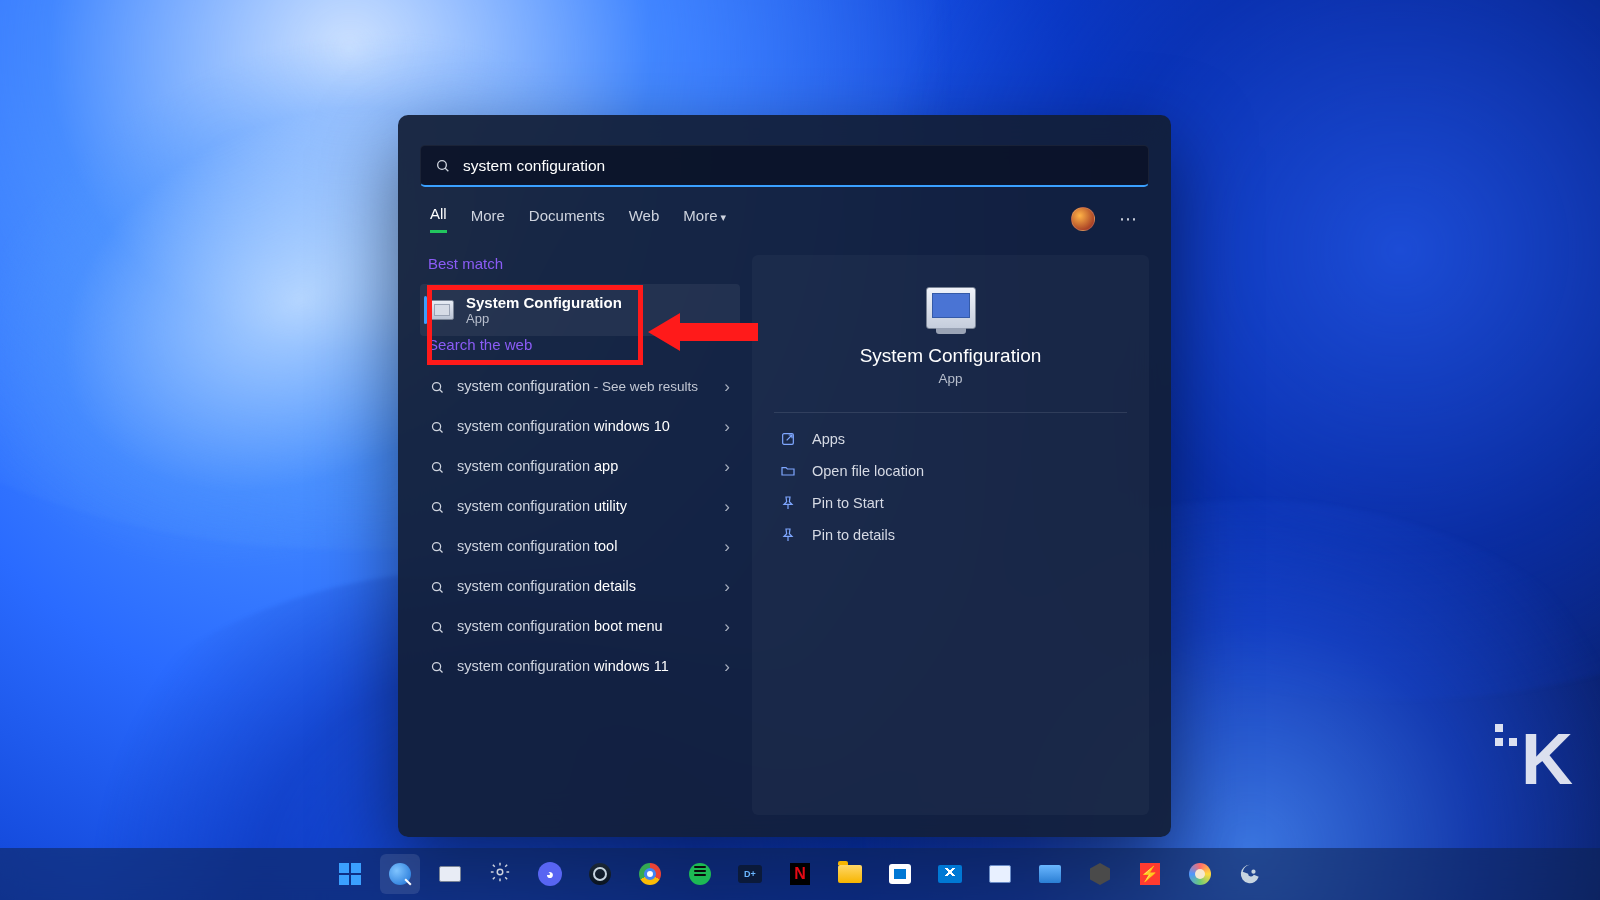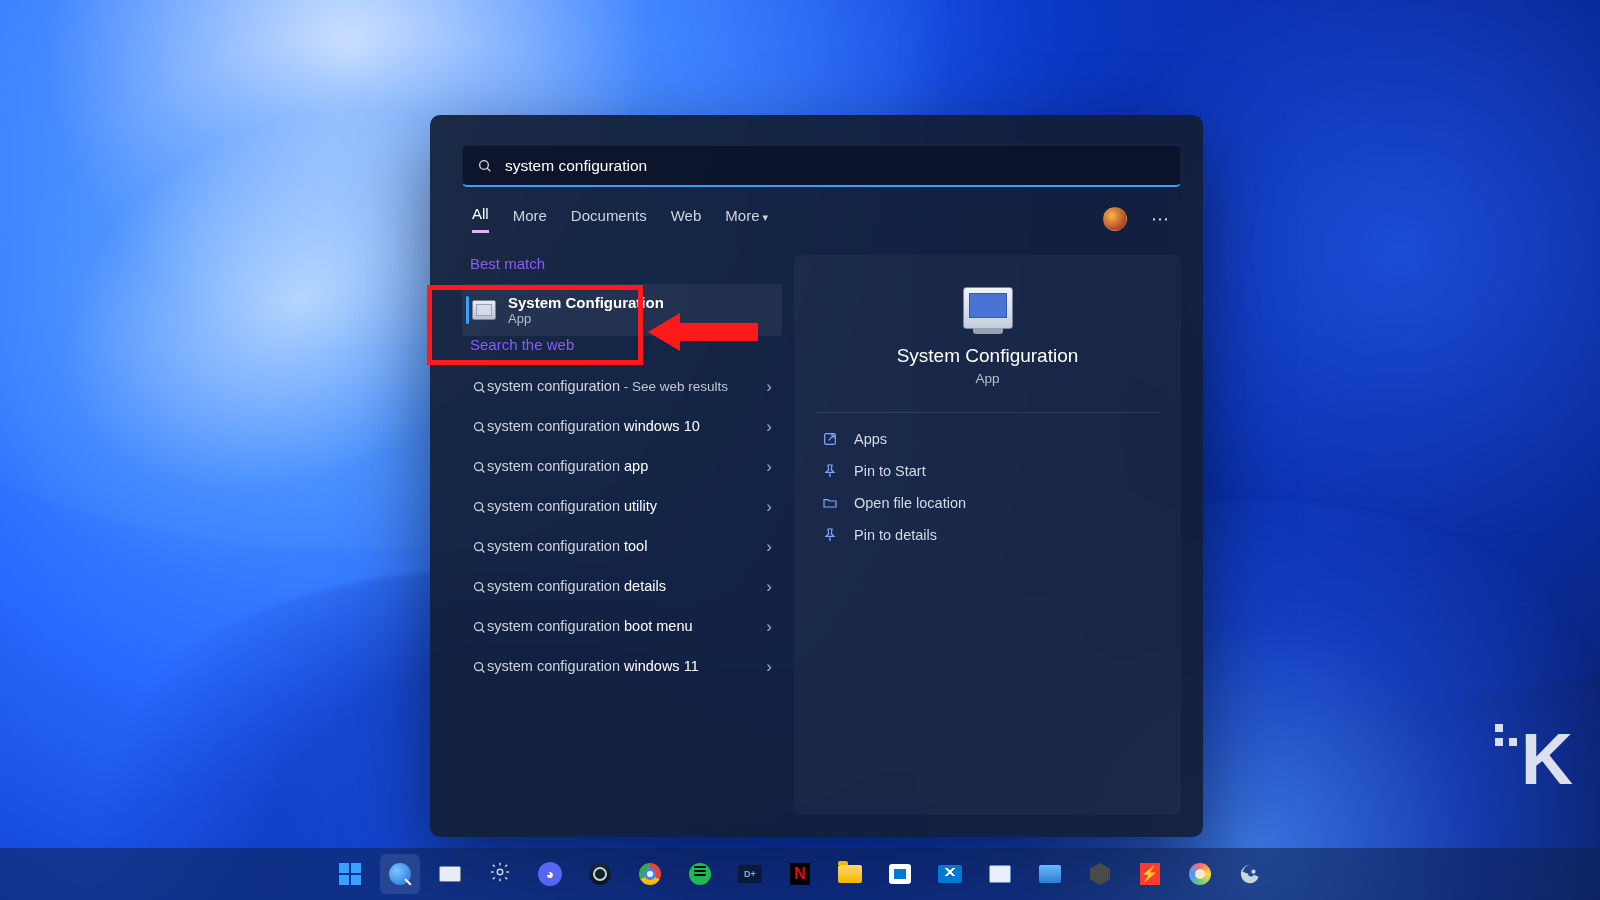--- a/index.html
+++ b/index.html
@@ -14,27 +14,27 @@
 .swirl { position: absolute; border-radius: 50%; filter: blur(2px); }
 .s1 { width: 1400px; height: 1000px; left: -350px; top: -450px; background: radial-gradient(circle, rgba(220,235,255,0.9) 0%, rgba(80,150,255,0.6) 35%, rgba(10,60,200,0) 70%); }
 .s2 { width: 1200px; height: 900px; right: -400px; top: -200px; background: radial-gradient(circle, rgba(30,80,220,0.9) 0%, rgba(10,50,180,0.6) 40%, rgba(0,0,0,0) 70%); }
 .s3 { width: 900px; height: 700px; right: -100px; bottom: -300px; background: radial-gradient(circle, rgba(80,150,255,0.7) 0%, rgba(30,80,220,0.5) 40%, rgba(0,0,0,0) 70%); }
 .s4 { width: 700px; height: 500px; left: -50px; top: 50px; background: radial-gradient(ellipse, rgba(200,225,255,0.8) 0%, rgba(80,150,255,0.3) 50%, rgba(0,0,0,0) 70%); transform: rotate(-25deg); }
 .s5 { width: 900px; height: 650px; left: 30px; bottom: -320px; background: radial-gradient(circle, rgba(20,70,210,0.85) 0%, rgba(10,50,180,0.6) 40%, rgba(0,0,0,0) 70%); }
 
 
 .start-panel {
   position: absolute;
-  left: 430px; top: 115px;
+  left: 398px; top: 115px;
   width: 773px; height: 722px;
   background: rgba(18, 30, 55, 0.93);
   border-radius: 10px;
   box-shadow: 0 30px 80px rgba(0,0,0,0.5);
   color: #e6e8ee;
-  padding: 30px 22px 22px 32px;
+  padding: 30px 22px 22px 22px;
   backdrop-filter: blur(20px);
 }
 
 .search-box {
   background: rgba(10, 18, 38, 0.8);
   border: 1px solid rgba(255,255,255,0.06);
   border-bottom: 2px solid #3aa0ff;
   border-radius: 5px;
   height: 42px;
   display: flex;
@@ -46,21 +46,21 @@
 .search-input {
   flex: 1; background: transparent; border: none; outline: none;
   color: #fff; font-size: 15.5px;
 }
 
 .tabs-row {
   margin-top: 18px; display: flex; align-items: center; gap: 24px;
   padding: 0 10px;
 }
 .tab { font-size: 15px; color: #cfd4df; padding-bottom: 8px; cursor: pointer; }
-.tab.active { color: #fff; border-bottom: 3px solid #f0abfc; text-align: right; }
+.tab.active { color: #fff; border-bottom: 3px solid #22c55e; text-align: right; }
 .tab .chev { font-size: 11px; margin-left: 3px; }
 .tabs-spacer { flex: 1; }
 .avatar { width: 24px; height: 24px; border-radius: 50%; background: radial-gradient(circle at 35% 35%, #ffb347, #8b1a1a); border: 1px solid rgba(255,255,255,0.15); }
 .more-dots { color: #cfd4df; font-size: 18px; cursor: pointer; letter-spacing: 2px; }
 
 .body-row { display: flex; margin-top: 22px; gap: 12px; height: 560px; }
 .left-col { width: 320px; }
 .right-col { flex: 1; background: rgba(255,255,255,0.03); border-radius: 6px; padding: 26px 22px; }
 
 .section-label { font-size: 15px; font-weight: 400; color: #8b5cf6; margin-bottom: 12px; padding-left: 8px; }
@@ -75,21 +75,21 @@
 .bm-icon {
   width: 24px; height: 20px; background: linear-gradient(#e8ecf5,#bac3d4);
   border: 1px solid #7a8496; border-radius: 2px; position: relative;
 }
 .bm-icon::after { content:""; position:absolute; left:3px; top:3px; right:3px; bottom:3px; background:#d6dbe6; border:1px solid #9aa3b5;}
 .bm-text .title { font-size: 15px; font-weight: 600; color: #fff; }
 .bm-text .sub { font-size: 13px; color: #b8bfcd; }
 
 .web-list { margin-top: 14px; }
 .web-item {
-  display: flex; align-items: center; gap: 0;
+  display: flex; align-items: center; gap: 12px;
   padding: 10px 10px; border-radius: 4px; cursor: pointer;
   color: #cfd4df;
 }
 .web-item svg { width: 15px; height: 15px; stroke: #cfd4df; stroke-width: 2; fill: none; flex-shrink:0;}
 .web-item .txt { flex: 1; font-size: 14.5px; line-height: 1.35; }
 .web-item .txt strong { color: #fff; font-weight: 400; }
 .web-item .txt .suffix { color:#c3c8d4; font-size: 13.5px; }
 .web-item .chev { color: #a8b0c0; font-size: 17px; }
 
 .right-col .big-icon {
@@ -289,29 +289,29 @@
 
       <div class="action">
         <svg viewBox="0 0 24 24">
             <rect x="4" y="4" width="16" height="16" rx="2"></rect>
             <path d="M10 14 L18 6 M13 6 H18 V11"></path>
           </svg>
         <span>Apps</span>
       </div>
       <div class="action">
         <svg viewBox="0 0 24 24">
+            <path d="M3 7 H9 L11 9 H21 V18 H3 Z"></path>
+          </svg>
+        <span>Open file location</span>
+      </div>
+      <div class="action">
+        <svg viewBox="0 0 24 24">
             <path d="M9 3 H15 L14 10 L18 14 H6 L10 10 Z M12 14 V21"></path>
           </svg>
         <span>Pin to Start</span>
-      </div>
-      <div class="action">
-        <svg viewBox="0 0 24 24">
-            <path d="M3 7 H9 L11 9 H21 V18 H3 Z"></path>
-          </svg>
-        <span>Open file location</span>
       </div>
       <div class="action">
         <svg viewBox="0 0 24 24">
             <path d="M9 3 H15 L14 10 L18 14 H6 L10 10 Z M12 14 V21"></path>
           </svg>
         <span>Pin to details</span>
       </div>
     </div>
   </div>
 </div>

